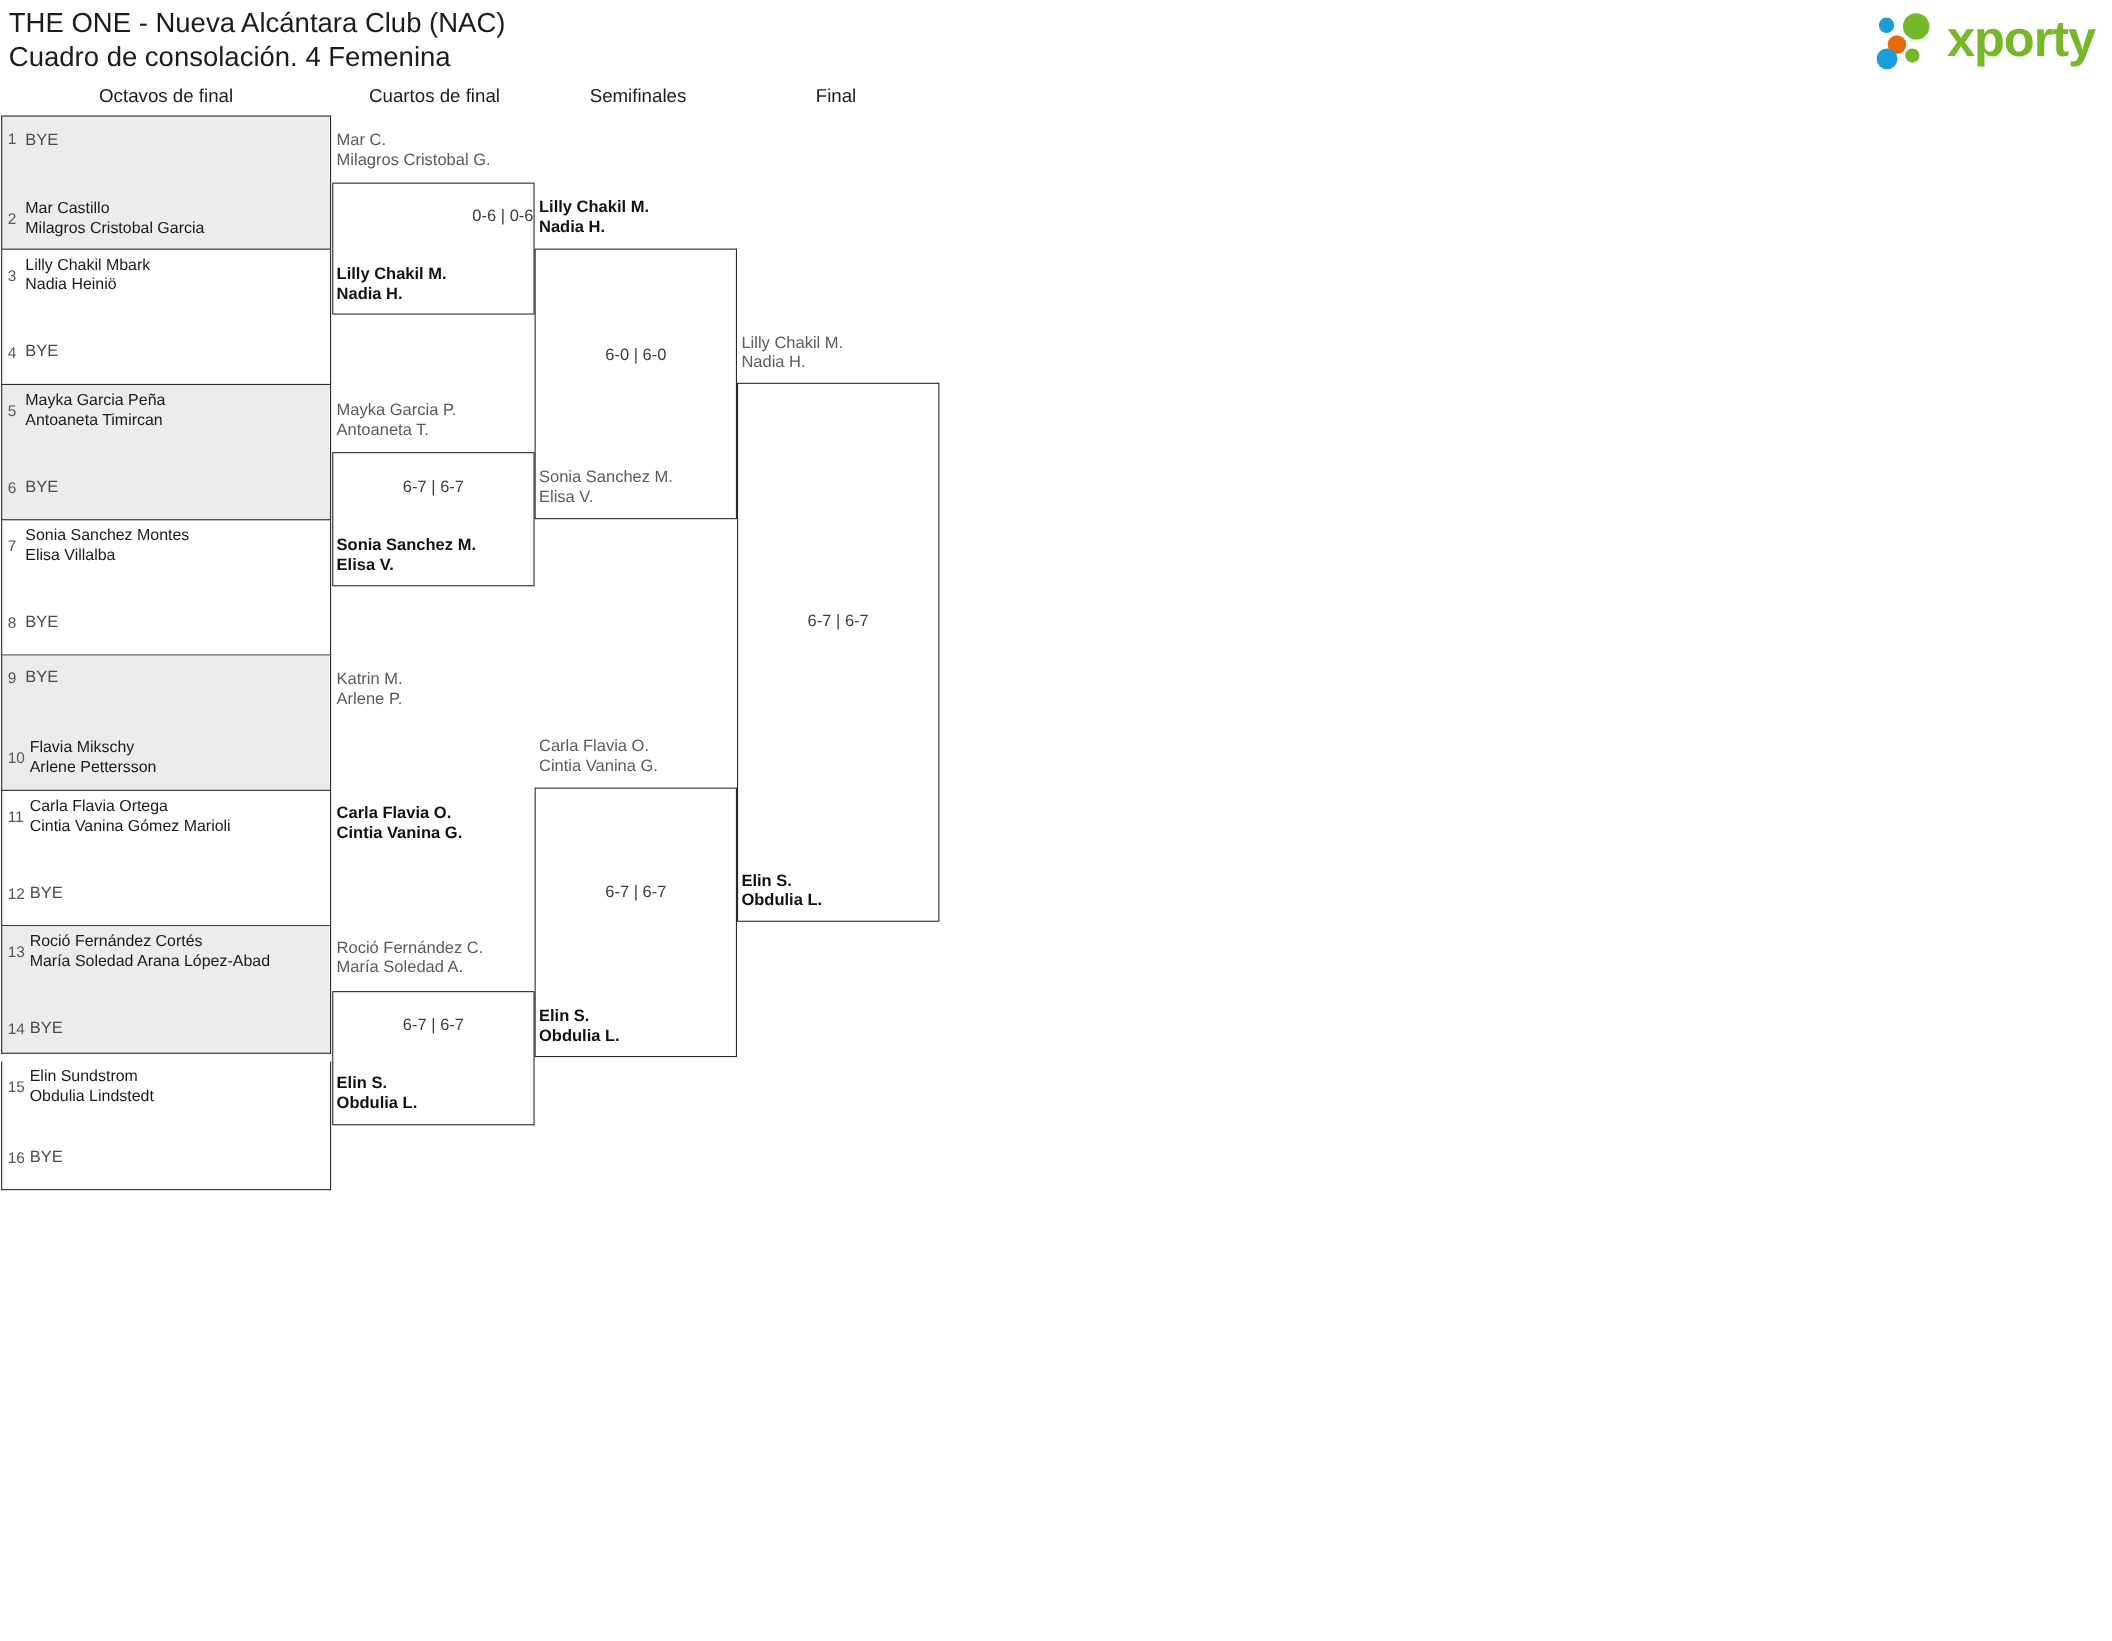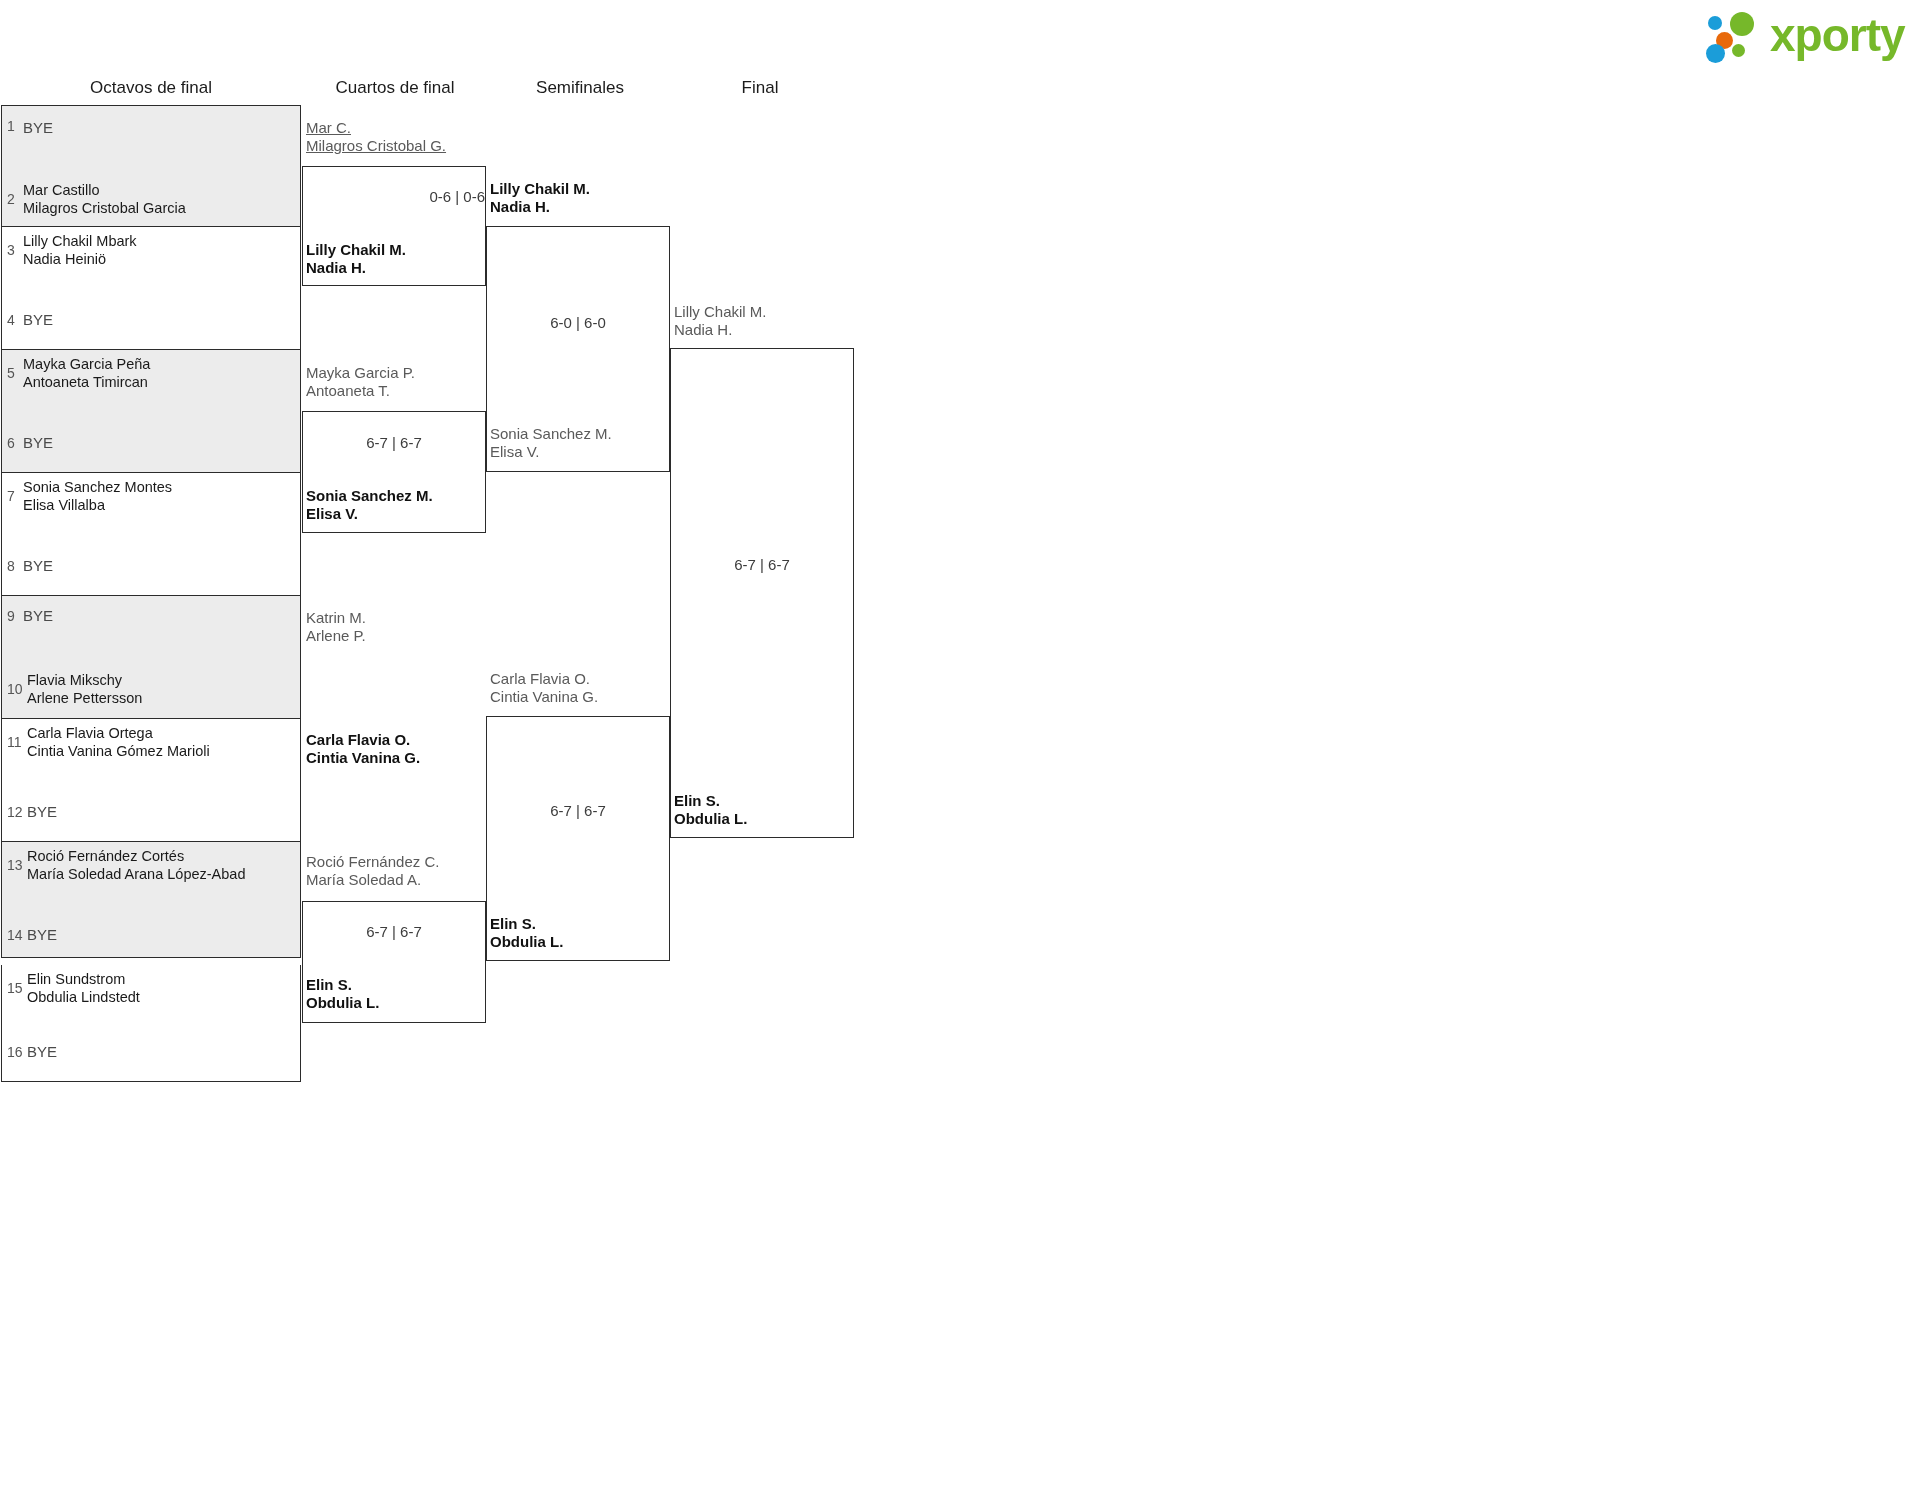--- a/index.html
+++ b/index.html
@@ -50,20 +50,24 @@
   .pl { position:absolute; font-size:15px; line-height:18px; white-space:nowrap; }
   .pl .nm { display:block; }
   .pl.winner { font-weight:700; color:#111; }
   .pl.loser  { font-weight:400; color:#5a5a5a; }
 </style>
 </head>
 <body>
 
 <div id="root">
 
+  <div class="title-block">
+    <div class="title-line">THE ONE - Nueva Alcántara Club (NAC)</div>
+    <div class="title-line">Cuadro de consolación. 4 Femenina</div>
+  </div>
 
   <div class="logo">
     <div class="logo-dots">
       <span class="dot" style="left:2px;  top:4px;  width:14px; height:14px; background:#1b9dd9;"></span>
       <span class="dot" style="left:10px; top:20px; width:17px; height:17px; background:#e8690b;"></span>
       <span class="dot" style="left:0px;  top:32px; width:19px; height:19px; background:#1b9dd9;"></span>
       <span class="dot" style="left:24px; top:0px;  width:24px; height:24px; background:#76b82a;"></span>
       <span class="dot" style="left:26px; top:32px; width:13px; height:13px; background:#76b82a;"></span>
     </div>
     <div class="logo-word">xporty</div>
@@ -182,21 +186,21 @@
           <span class="nm">Obdulia Lindstedt</span>
         </span>
       </div>
       <div class="r1-slot" style="top:67px;">
         <span class="r1-seed" style="top:12px;">16</span>
         <span class="bye-txt" style="left:25px; top:11px;">BYE</span>
       </div>
     </div>
   </div>
 
-  <div class="pl loser" style="left:306px; top:119px;text-decoration:underline;">
+  <div class="pl loser" style="left:306px; top:119px;">
     <span class="nm">Mar C.</span>
     <span class="nm">Milagros Cristobal G.</span>
   </div>
   <div class="mbox" style="left:302px; top:166px; width:184px; height:120px;">
     <div class="score" style="top:21px;text-align:right;">0-6 | 0-6</div>
   </div>
   <div class="pl winner" style="left:306px; top:241px;">
     <span class="nm">Lilly Chakil M.</span>
     <span class="nm">Nadia H.</span>
   </div>

